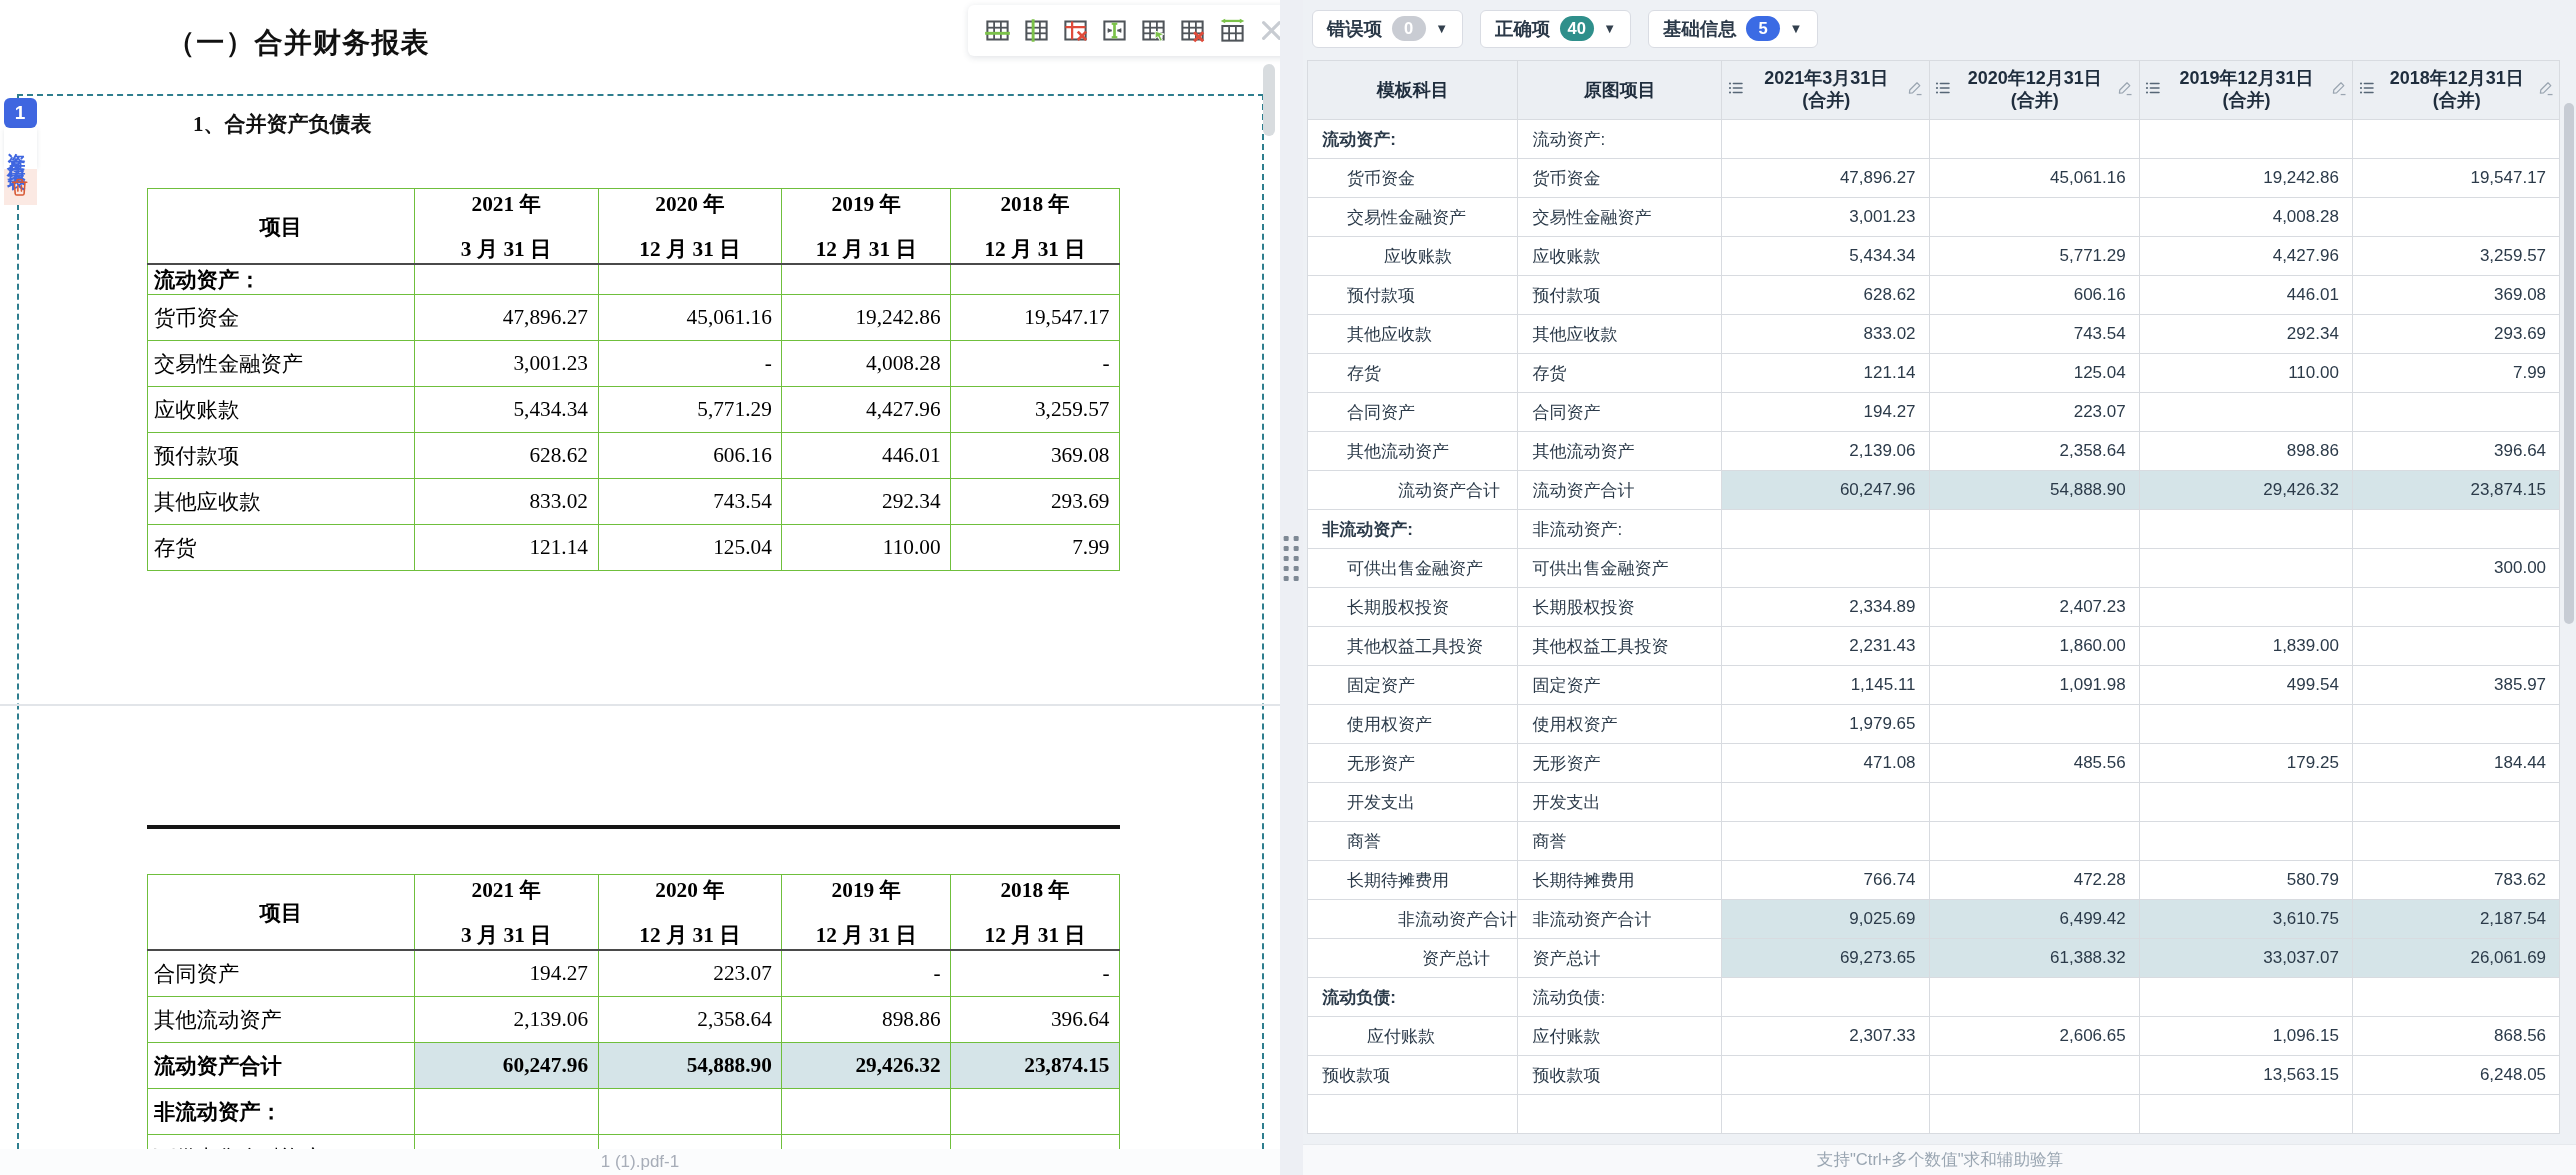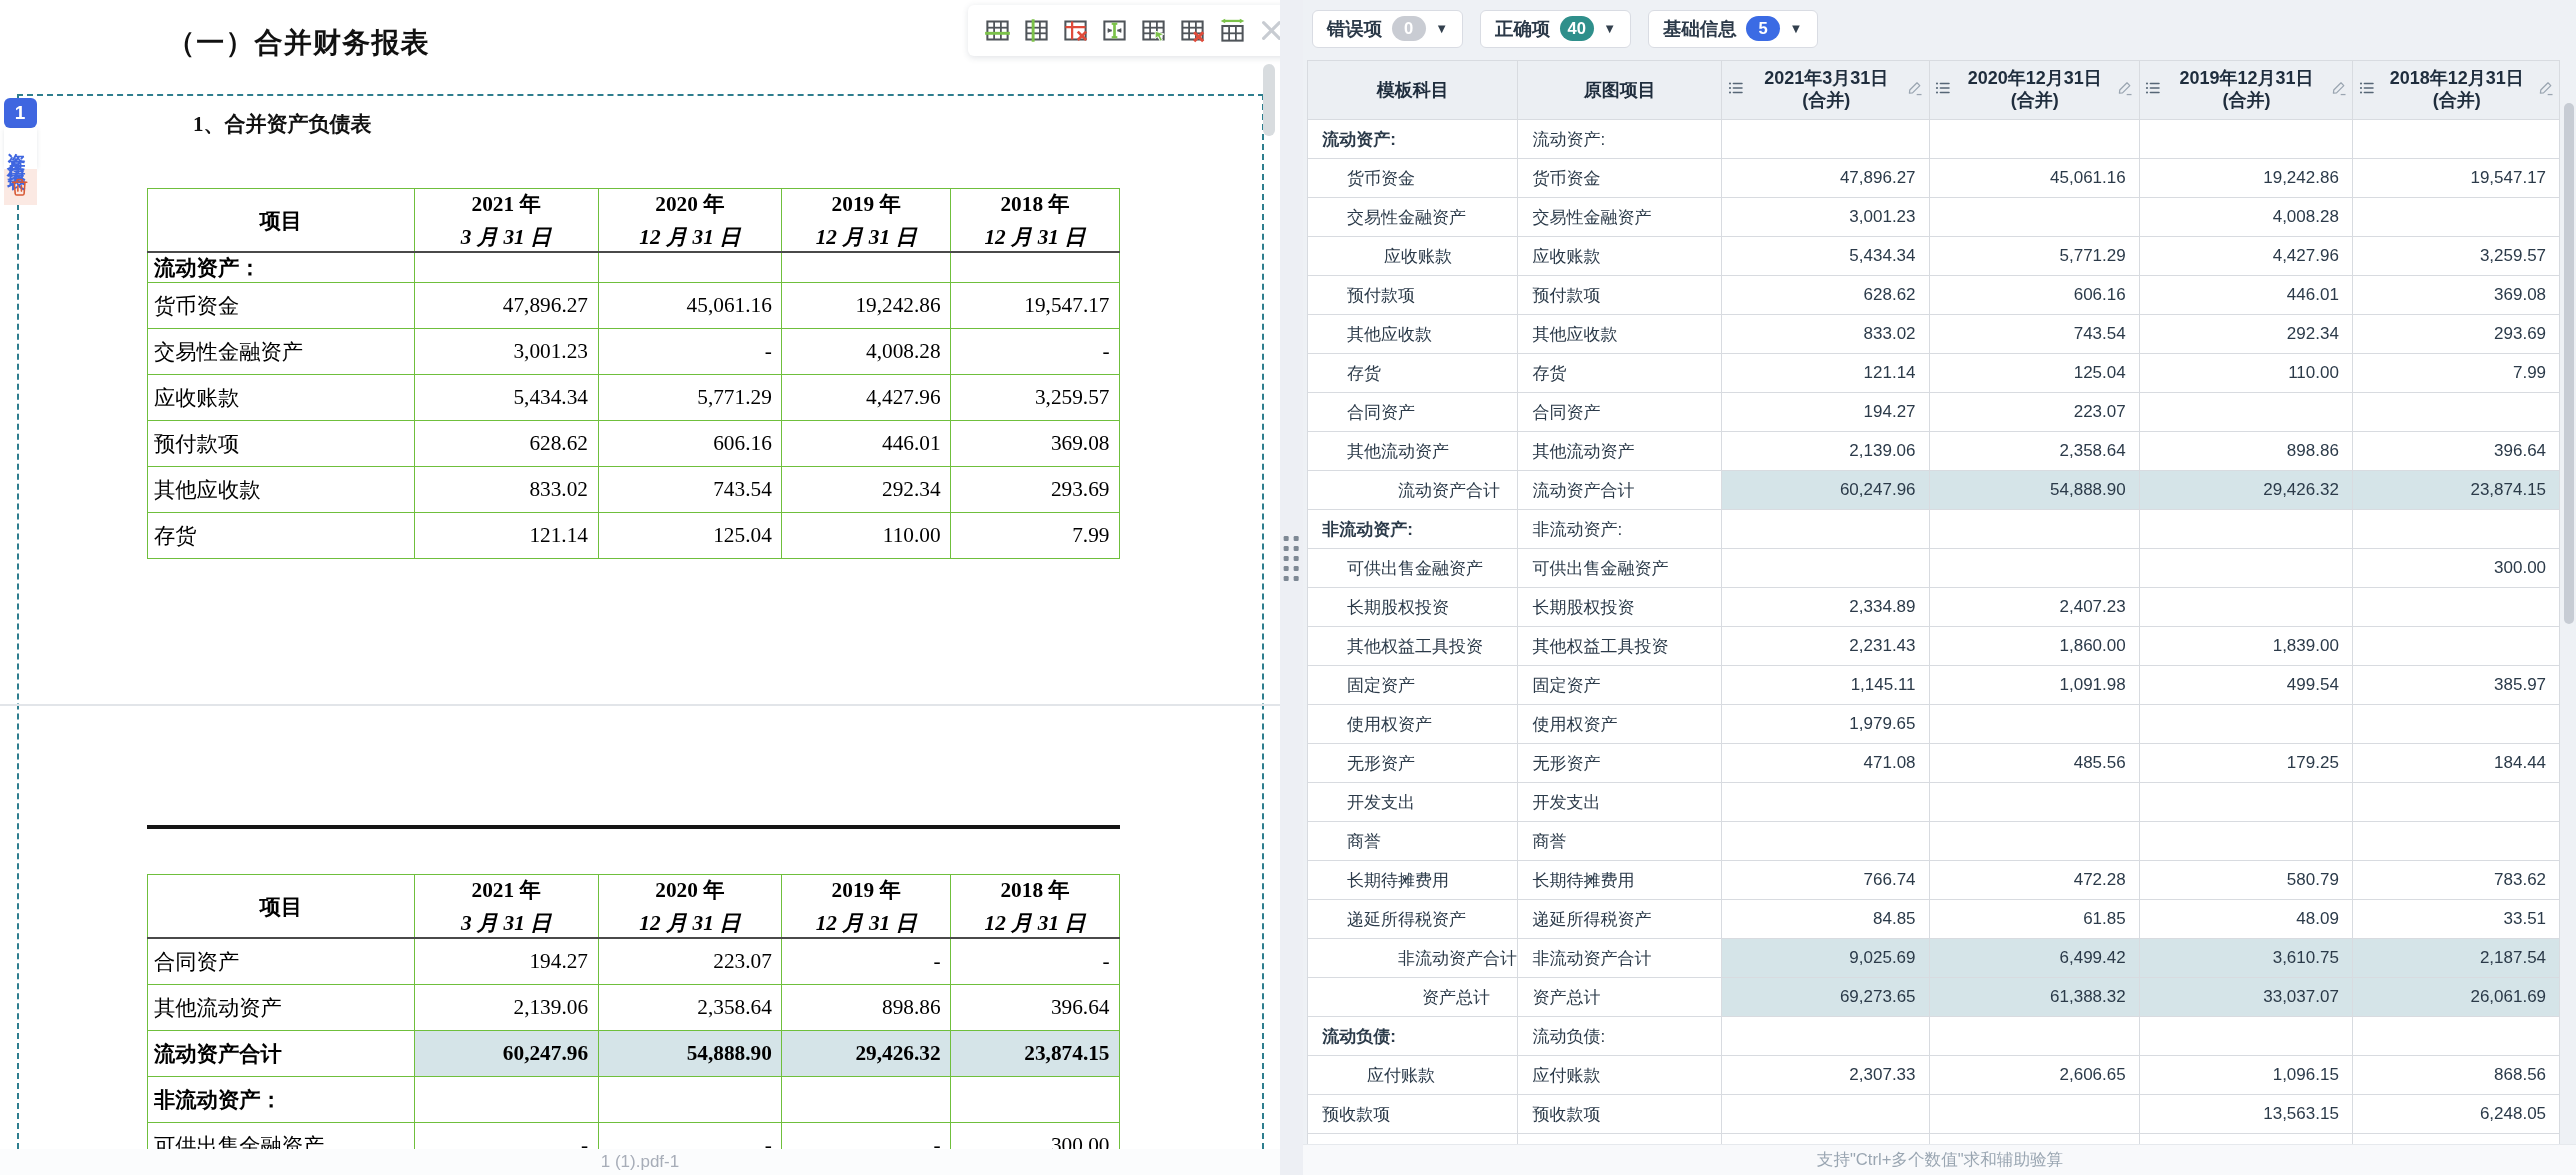--- a/index.html
+++ b/index.html
@@ -32,21 +32,21 @@
   .tag-label{width:33px;background:#fff;color:var(--blue);font-family:"Liberation Sans",sans-serif;
     font-size:18.4px;font-weight:bold;writing-mode:vertical-lr;letter-spacing:4.7px;
     padding:9.5px 0 8.3px;display:flex;justify-content:center;box-shadow:0 1.2px 4.7px rgba(60,70,90,.12);}
   .tag-trash{width:33px;height:36px;background:#fbe9e3;display:flex;align-items:center;justify-content:center;cursor:pointer;}
 
   .pdf-table{position:absolute;left:147px;width:973px;border-collapse:collapse;z-index:2;
     font-family:"Liberation Serif","DejaVu Serif",serif;background:#fff;}
   .pdf-table th,.pdf-table td{border:1.8px solid var(--green);font-size:21.3px;color:#000;
     vertical-align:middle;overflow:hidden;white-space:nowrap;}
   .pdf-table th{font-weight:bold;text-align:center;border-bottom:2.4px solid #4a4a4a;}
-  .pdf-table th .l2{margin-top:4px;font-style:italic;}
+  .pdf-table th .l2{margin-top:16px;}
   .pdf-table td.num{text-align:right;padding-right:9.5px;}
   .pdf-table td.lbl{text-align:left;padding-left:6px;}
   .pdf-table tr.short td{height:27px;}
   .pdf-table tr.norm td{height:46px;}
   .pdf-table thead tr th{height:62px;}
   .t2 thead tr th{height:59px;}
   .pdf-table td.bold{font-weight:bold;}
   .pdf-table td.hl{background:var(--hl);}
   .pdf-table tr.toprule td{border-top:1.8px solid #3a3a3a;}
 
@@ -658,28 +658,20 @@
             </tr>
             <tr>
               <td class="c-lbl ind-1">长期待摊费用</td>
               <td class="c-lbl ind-0">长期待摊费用</td>
               <td class="c-num">766.74</td>
               <td class="c-num">472.28</td>
               <td class="c-num">580.79</td>
               <td class="c-num">783.62</td>
             </tr>
             <tr>
-              <td class="c-lbl ind-1">递延所得税资产</td>
-              <td class="c-lbl ind-0">递延所得税资产</td>
-              <td class="c-num">84.85</td>
-              <td class="c-num">61.85</td>
-              <td class="c-num">48.09</td>
-              <td class="c-num">33.51</td>
-            </tr>
-            <tr>
               <td class="c-lbl ind-4">非流动资产合计</td>
               <td class="c-lbl ind-0">非流动资产合计</td>
               <td class="c-num hl">9,025.69</td>
               <td class="c-num hl">6,499.42</td>
               <td class="c-num hl">3,610.75</td>
               <td class="c-num hl">2,187.54</td>
             </tr>
             <tr>
               <td class="c-lbl ind-5">资产总计</td>
               <td class="c-lbl ind-0">资产总计</td>

